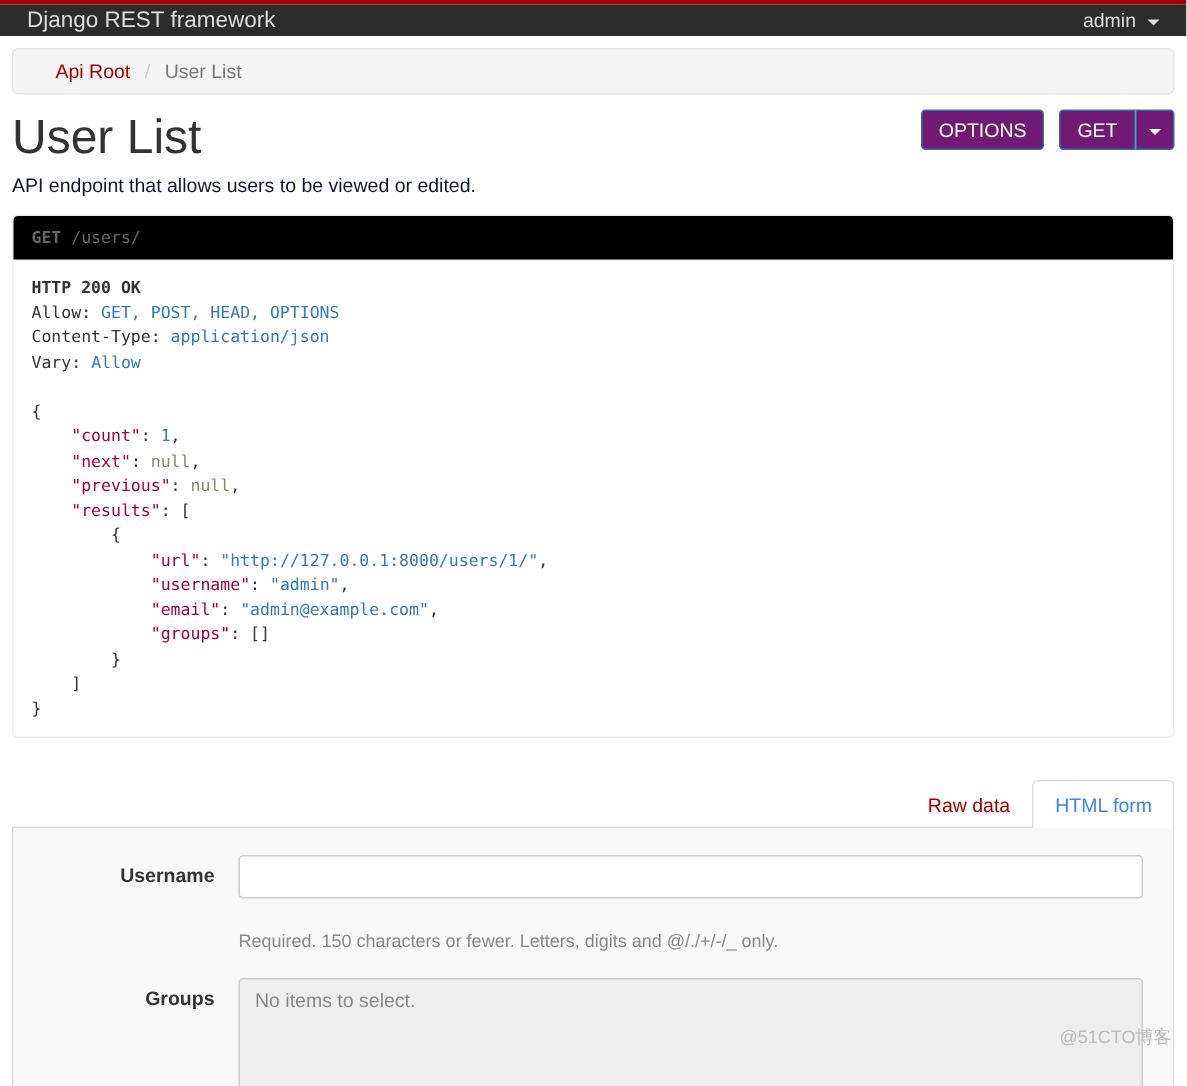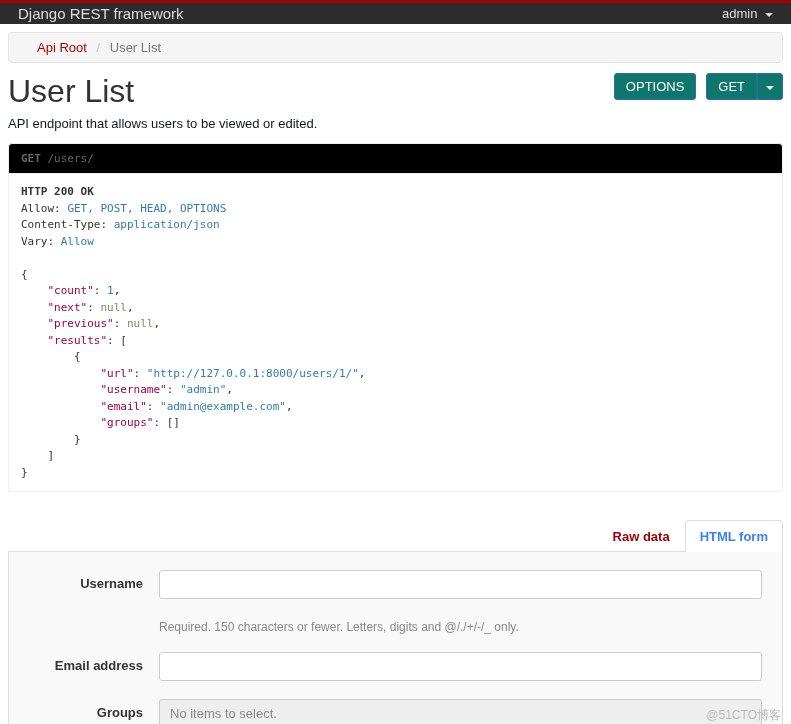--- a/index.html
+++ b/index.html
@@ -10,46 +10,46 @@
 .navbar-user { color: #ddd; font-size: 13px; cursor: pointer; }
 .navbar-user .caret { display: inline-block; width: 0; height: 0; margin-left: 4px; border-left: 4px solid transparent; border-right: 4px solid transparent; border-top: 4px solid #ddd; vertical-align: middle; }
 .container { padding: 0 8px 20px 8px; }
 .breadcrumb { background: #f5f5f5; border: 1px solid #e5e5e5; border-radius: 4px; padding: 7px 28px; margin: 8px 0 10px 0; font-size: 13px; }
 .breadcrumb a { color: #a30000; text-decoration: none; }
 .breadcrumb .sep { color: #ccc; padding: 0 6px; }
 .breadcrumb .current { color: #777; }
 .header-row { display: flex; justify-content: space-between; align-items: flex-start; margin-bottom: 6px; }
 h1 { font-size: 32px; font-weight: 500; color: #333; }
 .btn { display: inline-block; padding: 5px 11px; font-size: 13px; border-radius: 3px; border: 1px solid transparent; cursor: pointer; font-weight: 400; }
-.btn-primary { background: #0f766e; border-color: #2e6da4; color: #fff; }
+.btn-primary { background: #701a75; border-color: #2e6da4; color: #fff; }
 .btn-group { display: inline-flex; margin-left: 6px; }
 .btn-group .btn:first-child { border-top-right-radius: 0; border-bottom-right-radius: 0; }
 .btn-group .btn:last-child { border-top-left-radius: 0; border-bottom-left-radius: 0; border-left: 1px solid #2e6da4; padding: 5px 8px; }
 .caret-down { display: inline-block; width: 0; height: 0; border-left: 4px solid transparent; border-right: 4px solid transparent; border-top: 4px solid #fff; vertical-align: middle; }
 .description { color: #0f172a; font-size: 13px; margin-bottom: 12px; }
 .request-box { border: 1px solid #eee; background: #000000; border-radius: 4px 4px 0 0; padding: 8px 12px; font-family: Consolas, Menlo, monospace; font-size: 11px; color: #666; }
 .response-box { border: 1px solid #eee; border-top: none; background: #fff; border-radius: 0 0 4px 4px; padding: 10px 12px; font-family: Consolas, Menlo, monospace; font-size: 11px; line-height: 1.5; color: #333; white-space: pre; overflow-x: auto; }
 .response-box .hdr-key { color: #333; }
 .response-box .link { color: #337ab7; }
 .response-box .key { color: #a00040; }
 .response-box .str { color: #337ab7; }
 .response-box .null { color: #886; }
 .response-box .num { color: #337ab7; }
-.tabs { display: flex; justify-content: flex-end; margin-top: 28px; border-bottom: 1px solid #ddd; font-weight: bold; }
+.tabs { display: flex; justify-content: flex-end; margin-top: 28px; border-bottom: 1px solid #ddd; }
 .tab { padding: 8px 14px; font-size: 13px; border: 1px solid transparent; border-bottom: none; margin-bottom: -1px; cursor: pointer; }
 .tab.inactive { color: #a30000; }
 .tab.active { color: #3b82f6; border-color: #ddd #ddd #fff; border-radius: 4px 4px 0 0; background: #fff; }
 .form-panel { border: 1px solid #ddd; border-top: none; background: #f9f9f9; padding: 18px 20px 14px 20px; border-radius: 0 0 4px 4px; }
 .form-row { display: flex; margin-bottom: 18px; }
 .form-label { width: 130px; text-align: right; padding-right: 16px; font-size: 13px; font-weight: bold; color: #333; padding-top: 6px; }
 .form-field { flex: 1; }
 .form-control { width: 100%; padding: 6px 10px; font-size: 13px; border: 1px solid #ccc; border-radius: 3px; background: #fff; }
 .form-select-box { width: 100%; min-height: 90px; padding: 6px 10px; font-size: 13px; border: 1px solid #ccc; border-radius: 3px; background: #eee; color: #888; }
 .help-text { color: #888; font-size: 12px; margin-top: 21px; }
-.watermark { position: fixed; right: 10px; bottom: 0; color: #bbb; font-size: 12px; }
+.watermark { position: fixed; right: 10px; bottom: 24px; color: #bbb; font-size: 12px; }
 </style>
 </head>
 <body>
 
 <div class="topbar-red"></div>
 
 <div class="navbar">
   <div class="navbar-brand">Django REST framework</div>
   <div class="navbar-user">
     <span>admin</span>
@@ -111,26 +111,20 @@
   <div class="form-panel">
 
     <div class="form-row">
       <div class="form-label">Username</div>
       <div class="form-field">
         <input type="text" class="form-control" style="">
         <div class="help-text">Required. 150 characters or fewer. Letters, digits and @/./+/-/_ only.</div>
       </div>
     </div>
 
-    <div class="form-row">
-      <div class="form-label">Email address</div>
-      <div class="form-field">
-        <input type="text" class="form-control" style="">
-      </div>
-    </div>
 
     <div class="form-row">
       <div class="form-label">Groups</div>
       <div class="form-field">
         <div class="form-select-box">No items to select.</div>
 
       </div>
     </div>
 
   </div>

